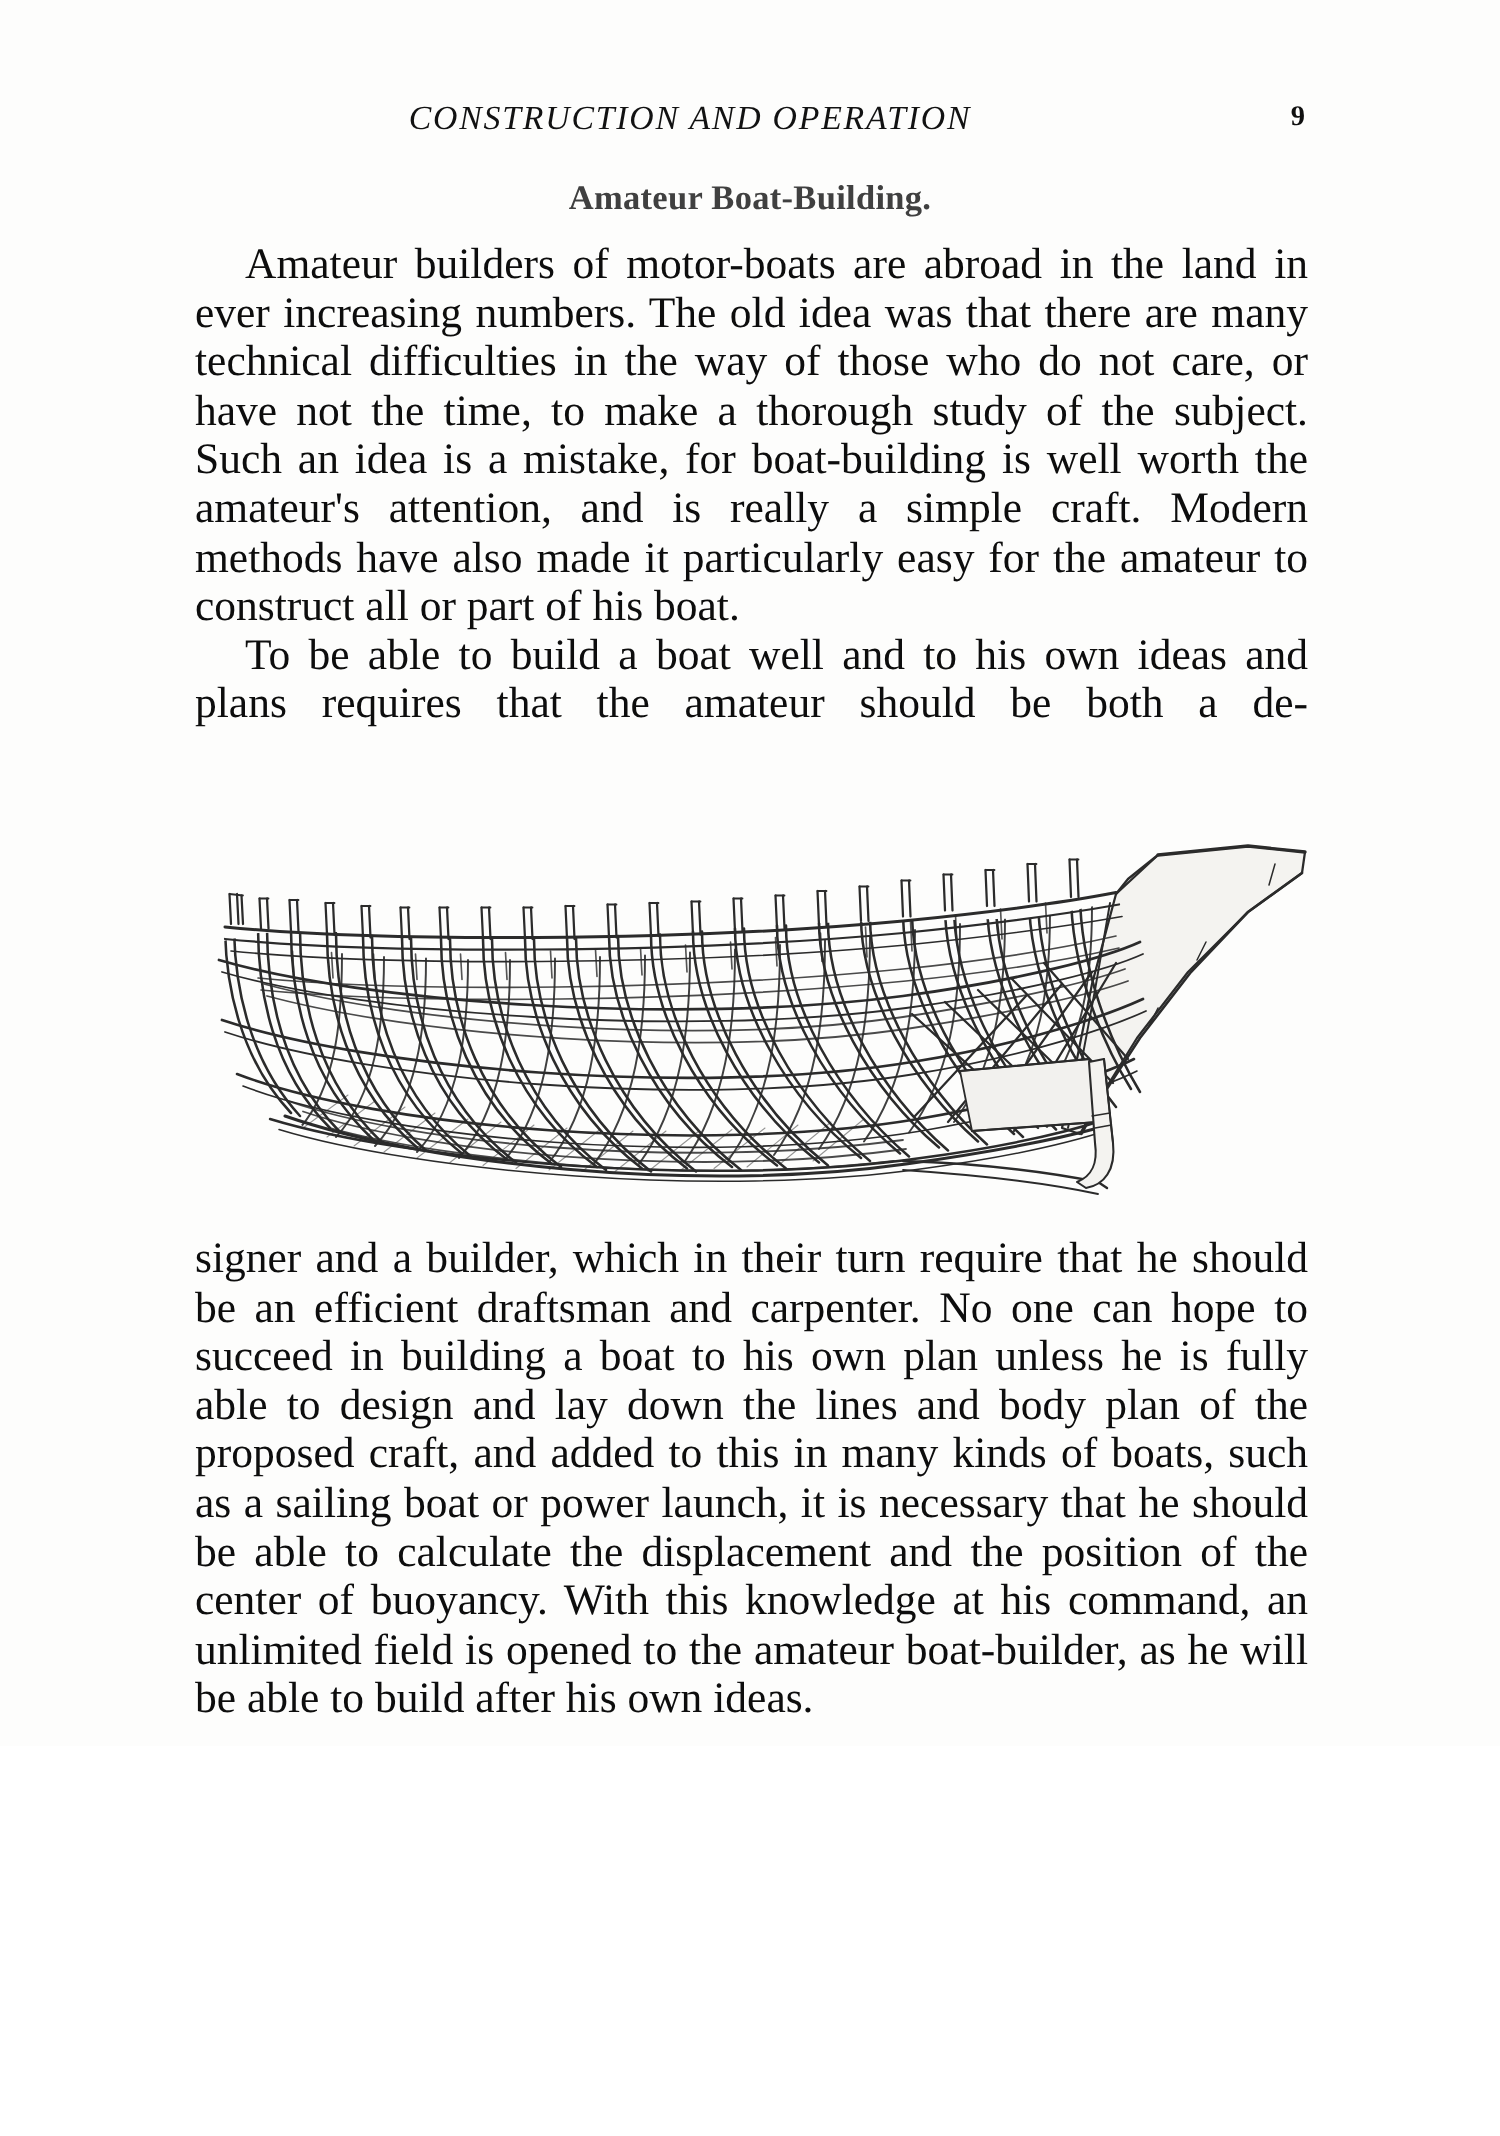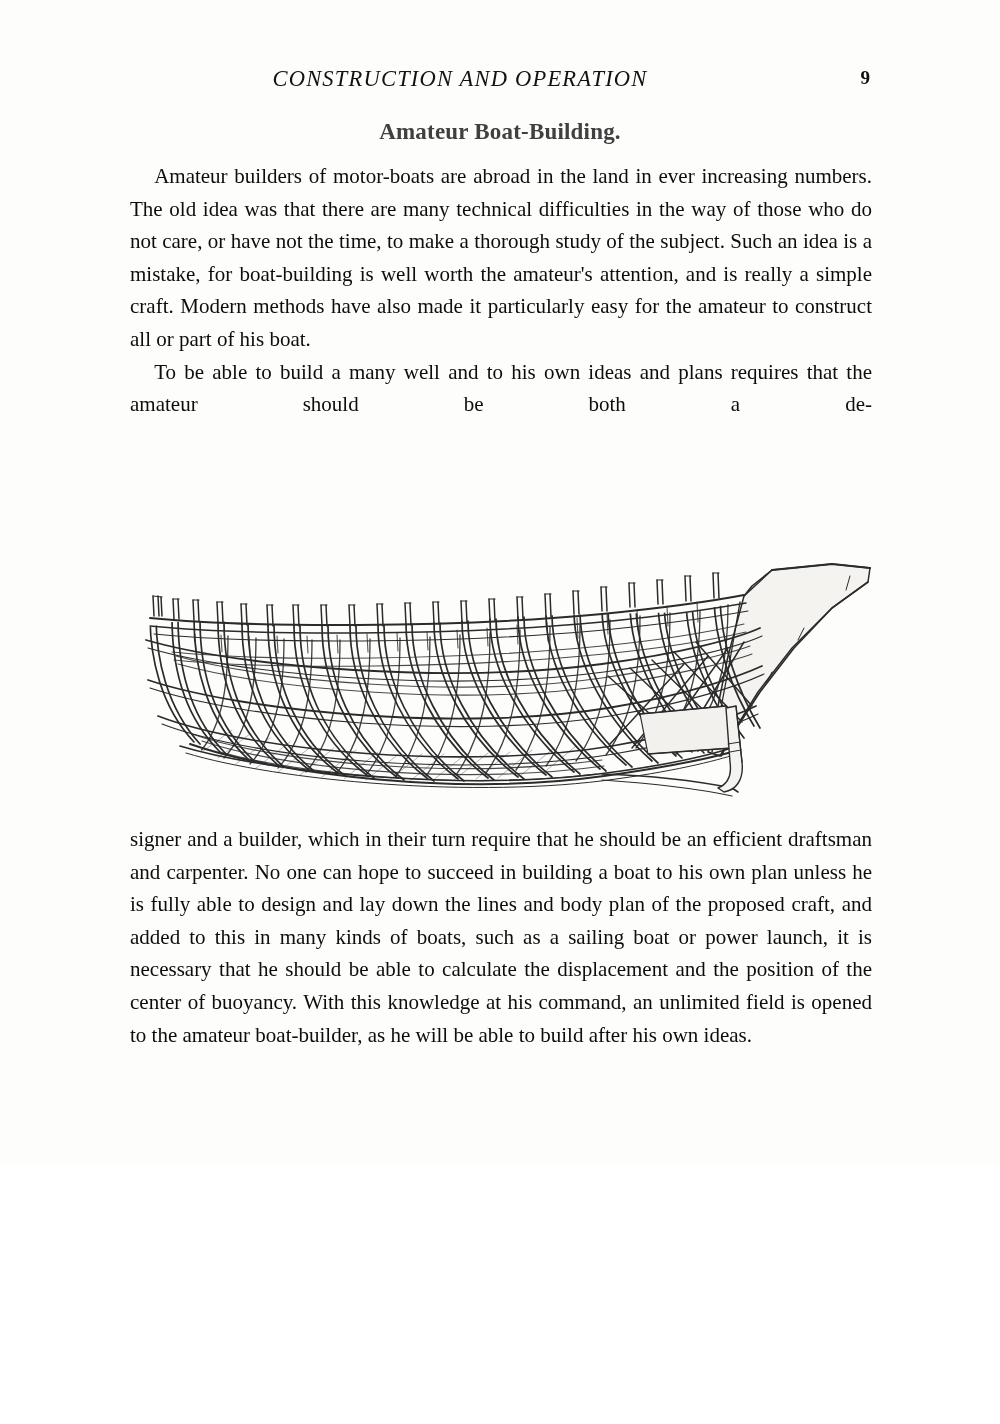--- a/index.html
+++ b/index.html
@@ -63,21 +63,21 @@
     font-size: 23px;
     letter-spacing: 0.2px;
     color: #404040;
   }
 
   
   .textblock {
     position: absolute;
     left: 130px;
     width: 742px;
-    font-size: 21px;
+    font-size: 29px;
     line-height: 32.6px;
     color: #0d0d0d;
     text-align: justify;
     text-justify: inter-word;
   }
   .textblock p {
     margin: 0;
   }
   .textblock p.indent {
     text-indent: 1.15em;
@@ -113,21 +113,21 @@
 
   <div class="running-head">
     <div class="rh-title">CONSTRUCTION AND OPERATION</div>
     <div class="rh-folio">9</div>
   </div>
 
   <div class="section-title">Amateur Boat-Building.</div>
 
   <div class="textblock" id="block-top">
     <p class="indent">Amateur builders of motor-boats are abroad in the land in ever increasing numbers.  The old idea was that there are many technical difficulties in the way of those who do not care, or have not the time, to make a thorough study of the subject.  Such an idea is a mistake, for boat-building is well worth the amateur's attention, and is really a simple craft.  Modern methods have also made it particularly easy for the amateur to construct all or part of his boat.</p>
-    <p class="indent cont">To be able to build a many well and to his own ideas and plans requires that the amateur should be both a de-</p>
+    <p class="indent cont">To be able to build a boat well and to his own ideas and plans requires that the amateur should be both a de-</p>
   </div>
 
   <div class="figure">
     <svg viewBox="0 0 740 244" preserveAspectRatio="none" aria-hidden="true">
       <defs>
         <clipPath id="hullClip">
           <path d="M 14,72 C 12,120 30,172 86,206 C 150,242 330,244 470,226
                    C 560,214 630,196 690,172 L 700,26 L 560,56 L 300,62 L 40,66 Z"></path>
         </clipPath>
       </defs>

